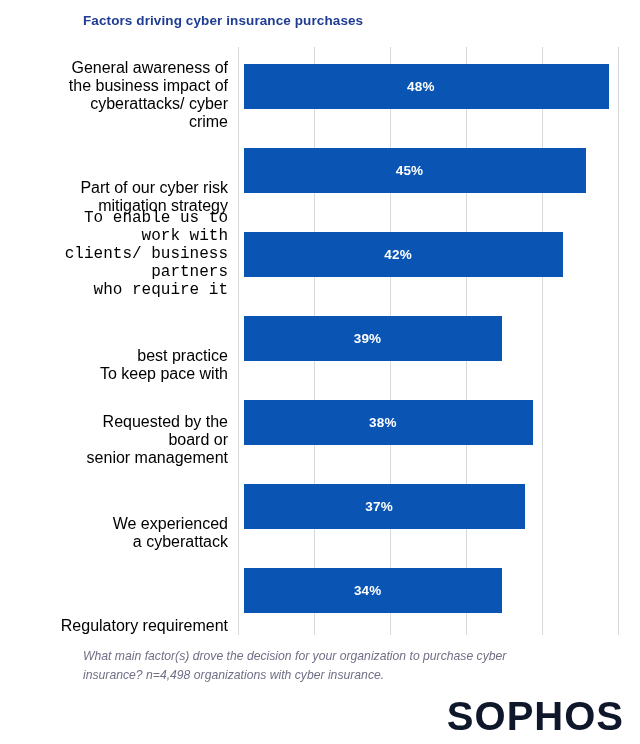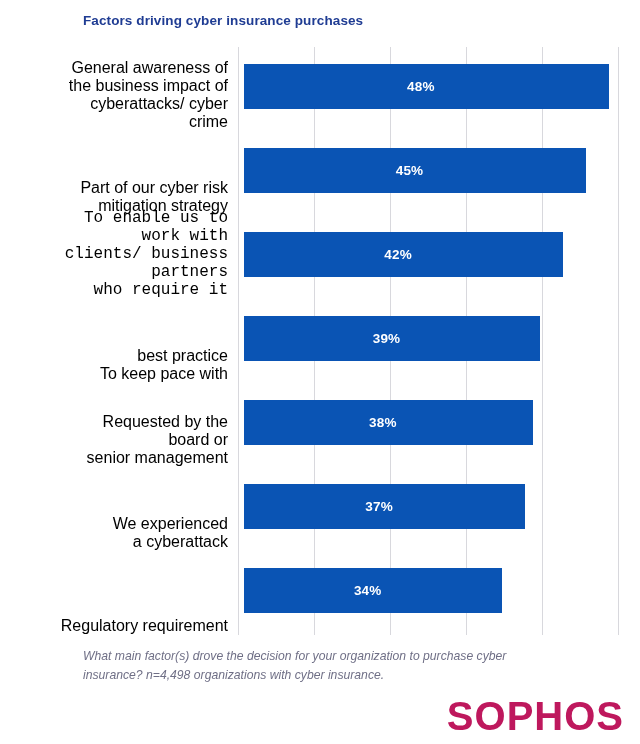--- a/index.html
+++ b/index.html
@@ -101,21 +101,21 @@
     color: #6f6f86;
     line-height: 19px;
   }
 
   #sophos-logo {
     position: absolute;
     right: 16px;
     top: 696px;
     font-size: 40px;
     font-weight: bold;
-    color: #be185d;
+    color: #0f172a;
     letter-spacing: 1px;
     line-height: 40px;
   }
 </style>
 </head>
 <body>
 
 <div id="chart-title">Factors driving cyber insurance purchases</div>
 
 <div id="labels">
@@ -183,21 +183,21 @@
         <div class="bar" style="width: 342px; background: rgb(10, 84, 180);">
           <span class="bar-value">45%</span>
         </div>
       </div>
       <div class="row" style="top: 168px;">
         <div class="bar" style="width: 319.2px; background: rgb(10, 84, 180);">
           <span class="bar-value">42%</span>
         </div>
       </div>
       <div class="row" style="top: 252px;">
-        <div class="bar" style="width: 296px; background: rgb(10, 84, 180);">
+        <div class="bar" style="width: 258px; background: rgb(10, 84, 180);">
           <span class="bar-value">39%</span>
         </div>
       </div>
       <div class="row" style="top: 336px;">
         <div class="bar" style="width: 288.8px; background: rgb(10, 84, 180);">
           <span class="bar-value">38%</span>
         </div>
       </div>
       <div class="row" style="top: 420px;">
         <div class="bar" style="width: 281.2px; background: rgb(10, 84, 180);">

